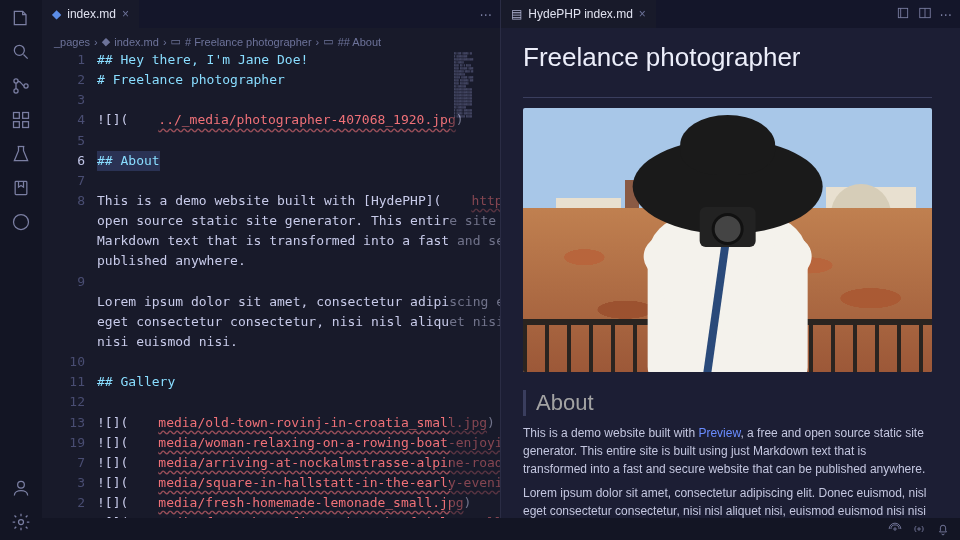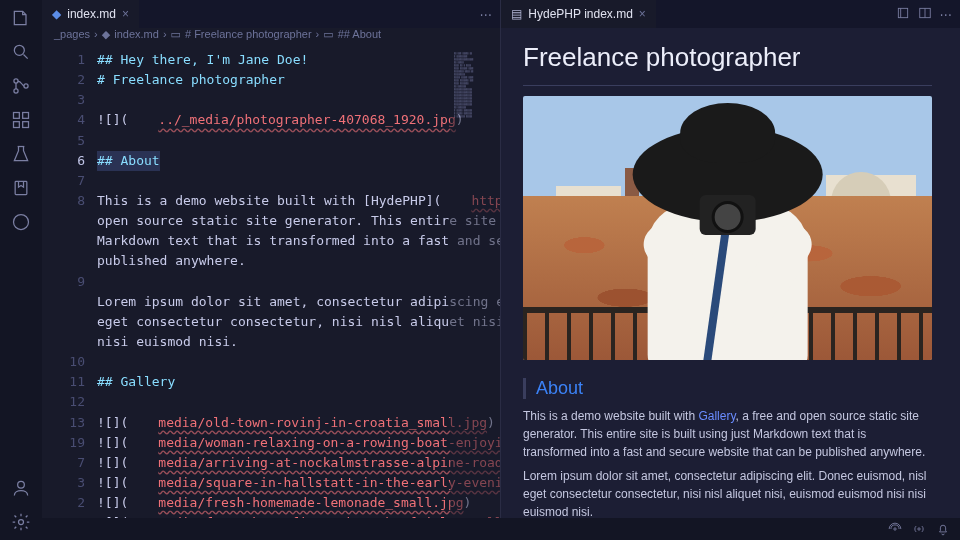--- a/index.html
+++ b/index.html
@@ -97,21 +97,21 @@
   .tab .ficon { color: #5c8de6; font-size: 12px; }
   .tab .close { color: var(--fg-dim); cursor: pointer; }
   .tabs-right { display: flex; align-items: center; gap: 8px; padding: 0 8px; color: var(--icon); }
   .tabs-right .ic { cursor: pointer; }
   .tabs-right svg { width: 14px; height: 14px; stroke: currentColor; fill: none; stroke-width: 1.5; }
 
   
   .breadcrumb {
     height: 20px;
     display: flex;
-    align-items: flex-start;
+    align-items: flex-end;
     gap: 4px;
     padding: 0 12px;
     font-size: 11px;
     color: var(--fg-dim);
     background: var(--bg);
   }
   .breadcrumb .sep { color: var(--fg-dim); }
   .breadcrumb .sym { color: var(--fg-dim); }
 
   
@@ -167,22 +167,22 @@
     flex: 1;
     background: var(--preview-bg);
     color: var(--preview-fg);
     overflow-y: auto;
     padding: 14px 28px 20px 22px;
     position: relative;
   }
   .preview-body::-webkit-scrollbar { width: 10px; }
   .preview-body::-webkit-scrollbar-thumb { background: #3a3e5e; }
   .preview-body h2.greet { font-weight: 400; font-size: 18px; margin: 0 0 4px 0; color: #e6e8f5;}
-  .preview-body h1 { font-weight: 400; font-size: 26px; margin: 0 0 10px 0; border-bottom: 1px solid #3a3e5e; padding-bottom: 12px; color:#eceefa;}
-  .preview-body h2.sec { font-weight: 400; font-size: 18px; margin: 18px 0 8px 0; border-left: 3px solid #3a3e5e; padding-left: 10px; color:#3b82f6;}
+  .preview-body h1 { font-weight: 400; font-size: 26px; margin: 0 0 10px 0; border-bottom: 1px solid #3a3e5e; padding-bottom: 24px; color:#eceefa;}
+  .preview-body h2.sec { font-weight: 400; font-size: 22px; margin: 18px 0 8px 0; border-left: 3px solid #3a3e5e; padding-left: 10px; color:#a3a3a3;}
   .preview-body p { font-size: 12px; line-height: 1.5; color: #c4c7e0; margin: 6px 0; }
   .preview-body a { color: var(--preview-link); text-decoration: none; }
   .hero {
     width: 100%;
     height: 264px;
     border-radius: 2px;
     position: relative;
     overflow: hidden;
     background: linear-gradient(#a8c7e8 0%, #a8c7e8 38%, #d9b890 38%, #cfa880 100%);
   }
@@ -459,21 +459,21 @@
             <div class="torso"></div>
             <div class="arm-l"></div>
             <div class="arm-r"></div>
             <div class="strap"></div>
             <div class="hat"></div>
             <div class="camera"></div>
           </div>
         </div>
         <h2 class="sec">About</h2>
         <p>
-          <span>This is a demo website built with </span><a href="#">Gallery</a><span>, a free and open source static site generator. This entire site is built using just Markdown text that is transformed into a fast and secure website that can be published anywhere.</span>
+          <span>This is a demo website built with </span><a href="#">Preview</a><span>, a free and open source static site generator. This entire site is built using just Markdown text that is transformed into a fast and secure website that can be published anywhere.</span>
         </p>
         <p>Lorem ipsum dolor sit amet, consectetur adipiscing elit. Donec euismod, nisl eget consectetur consectetur, nisi nisl aliquet nisi, euismod euismod nisi nisi euismod nisi.</p>
 
       </div>
     </div>
 
   </div>
   <div class="statusbar">
     <span class="ic">
         <svg viewBox="0 0 24 24">

